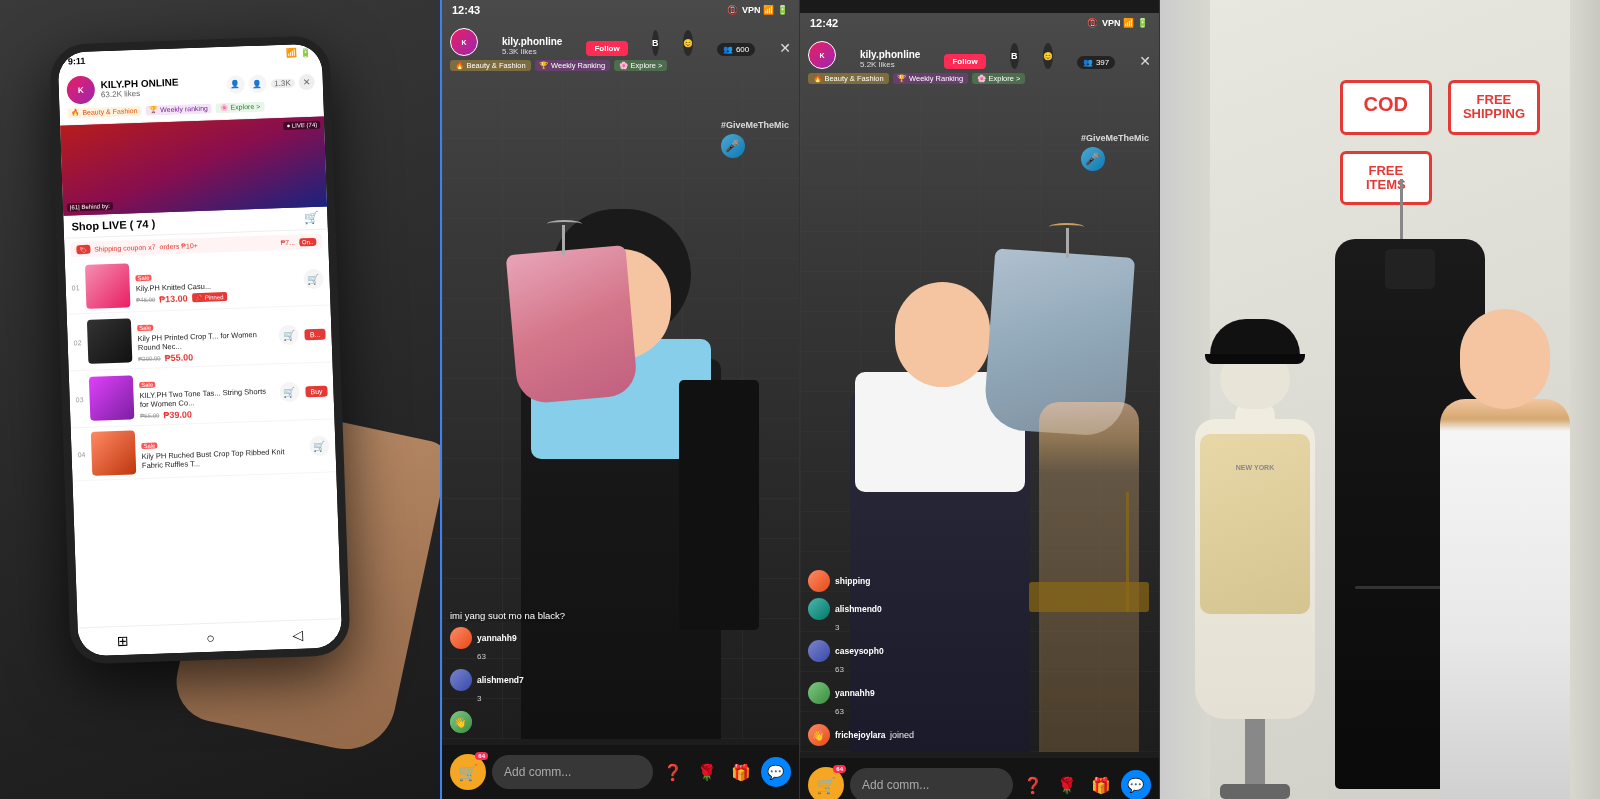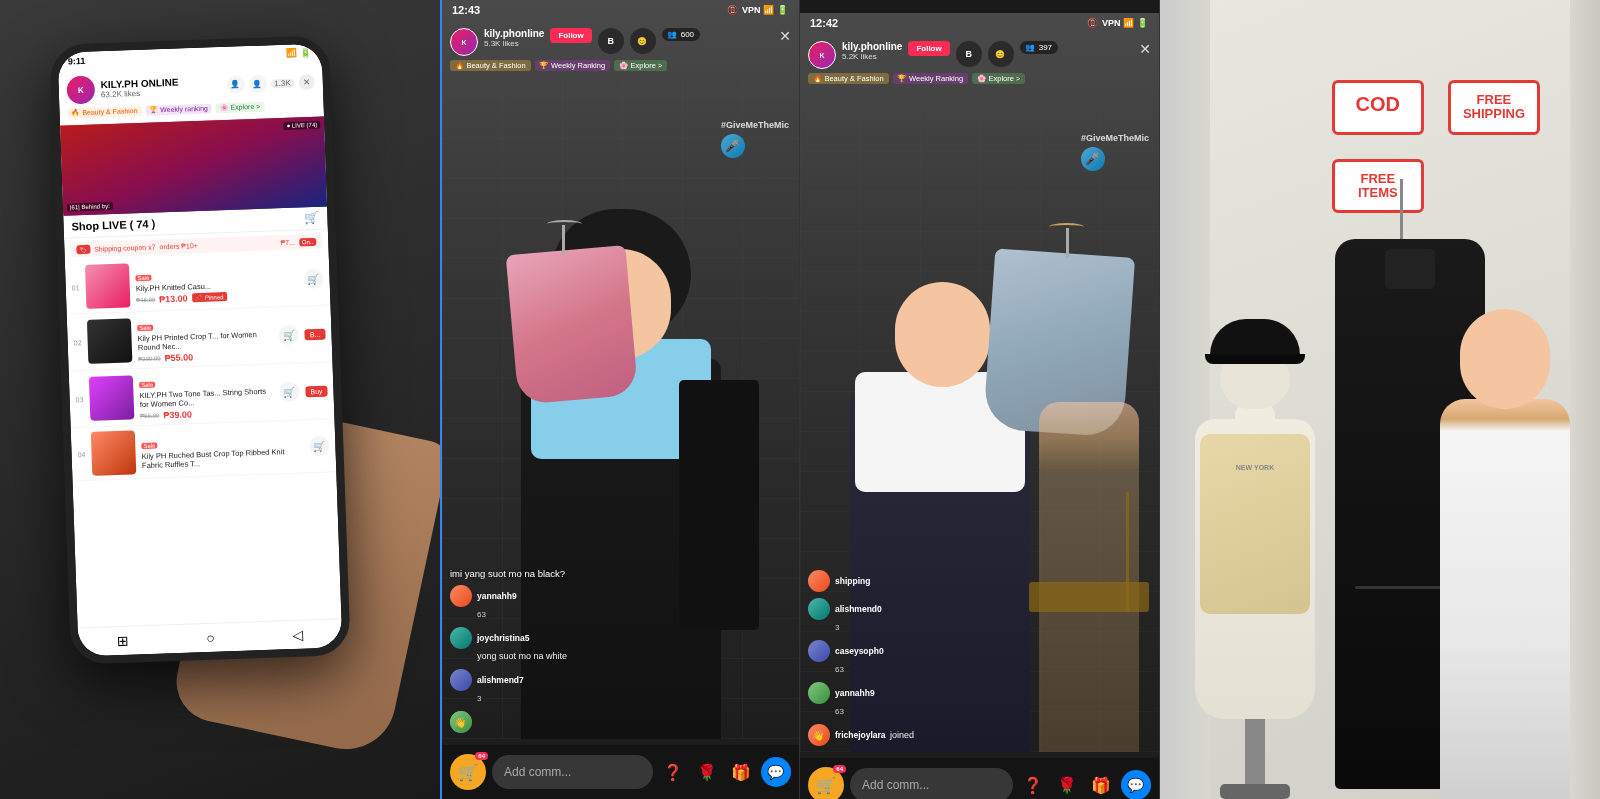--- a/index.html
+++ b/index.html
@@ -306,22 +306,22 @@
     .tiktok-header {
       position: absolute;
       top: 24px;
       left: 0;
       right: 0;
       padding: 4px 8px;
       z-index: 20;
     }
     .tiktok-user-row {
       display: flex;
-      align-items: flex-start;
-      gap: 6px;
+      align-items: flex-end;
+      gap: 24px;
       margin-bottom: 4px;
     }
     .tiktok-avatar {
       width: 28px;
       height: 28px;
       border-radius: 50%;
       background: linear-gradient(135deg, #e91e63, #9c27b0);
       border: 1.5px solid #fff;
       display: flex;
       align-items: center;
@@ -512,21 +512,21 @@
       overflow: hidden;
     }
 
     
     .promo-area {
       position: absolute;
       top: 80px;
       right: 60px;
       display: grid;
       grid-template-columns: 1fr 1fr;
-      gap: 24px;
+      gap: 16px;
     }
     .promo-sign {
       border-radius: 6px;
       padding: 10px 12px;
       text-align: center;
       font-weight: 900;
       line-height: 1.1;
     }
     .promo-cod {
       background: #fff;
@@ -748,27 +748,20 @@
       <div class="comment-text-overlay">imi yang suot mo na black?</div>
 
       <div class="comment-item">
         <div class="comment-avatar ca-1"></div>
         <div class="comment-body">
           <span class="comment-username">yannahh9</span><br>
           <span class="comment-likes">63</span>
         </div>
       </div>
       <div class="comment-item">
-        <div class="comment-avatar ca-2"></div>
-        <div class="comment-body">
-          <span class="comment-username">joychristina5</span><br>
-          <span class="comment-text">yong suot mo na white</span>
-        </div>
-      </div>
-      <div class="comment-item">
         <div class="comment-avatar ca-3"></div>
         <div class="comment-body">
           <span class="comment-username">alishmend7</span><br>
           <span class="comment-likes">3</span>
         </div>
       </div>
       <div class="comment-item">
         <div class="comment-avatar ca-4">
           <div style="width:100%;height:100%;background:linear-gradient(135deg,#81c784,#388e3c);border-radius:50%;display:flex;align-items:center;justify-content:center;font-size:10px;">👋</div>
         </div>

